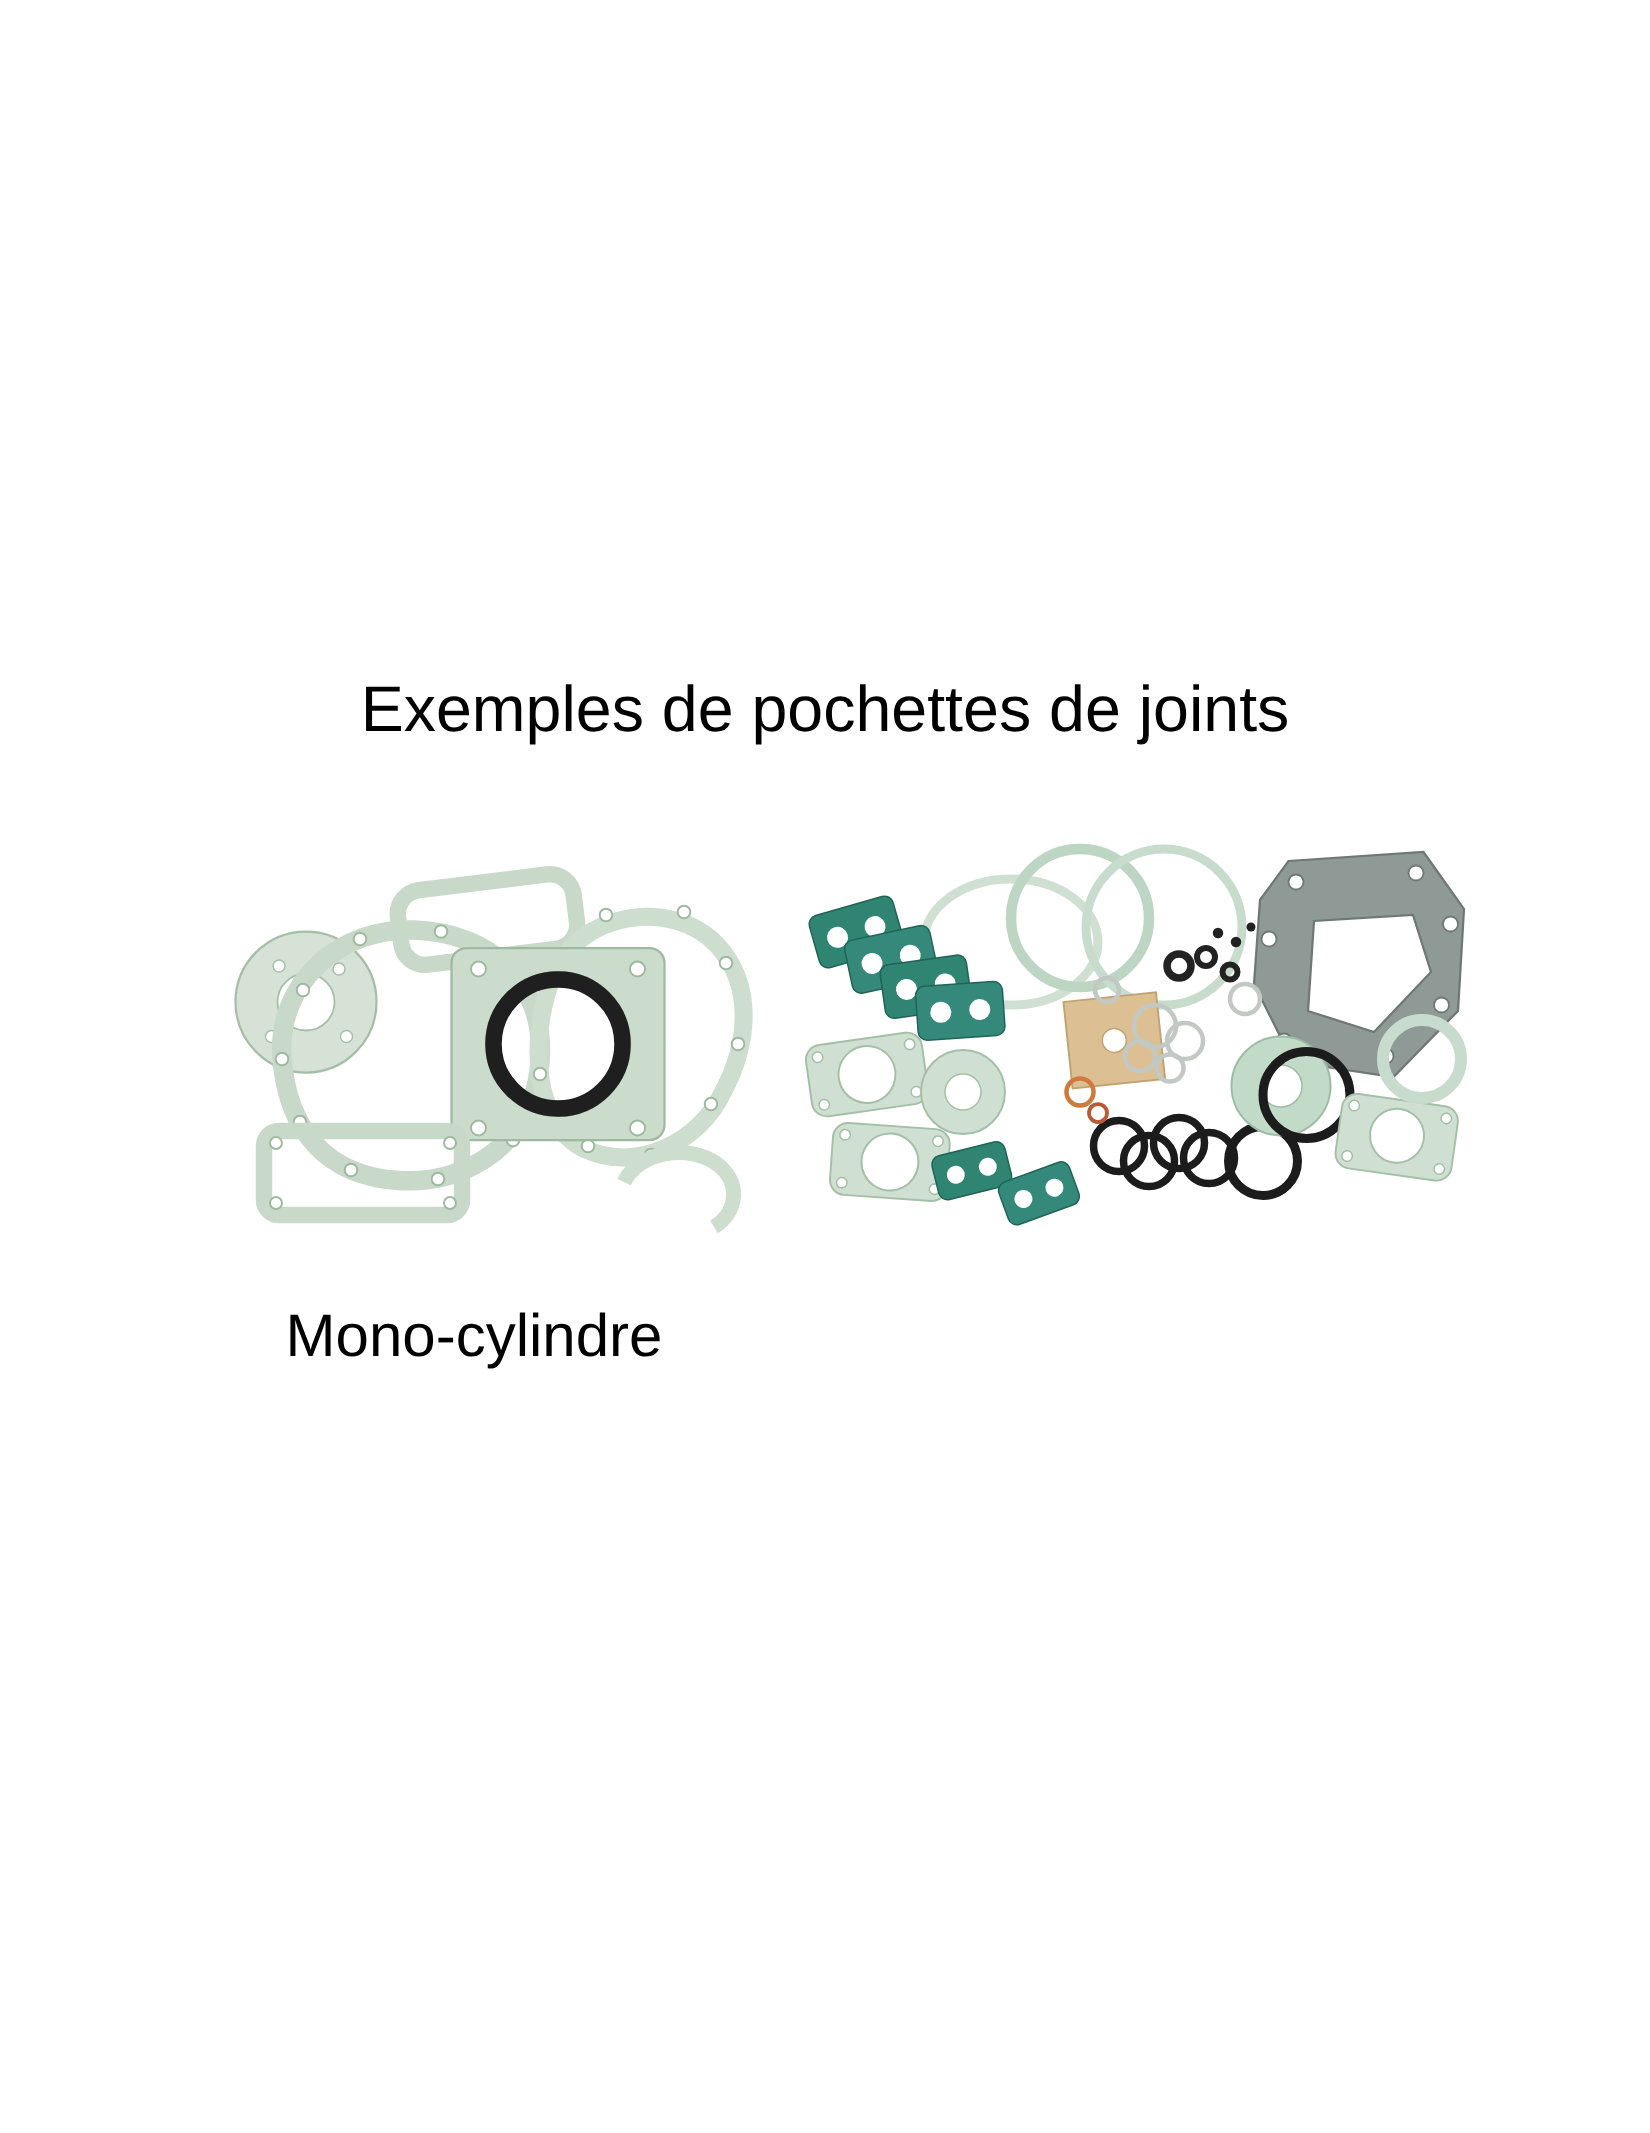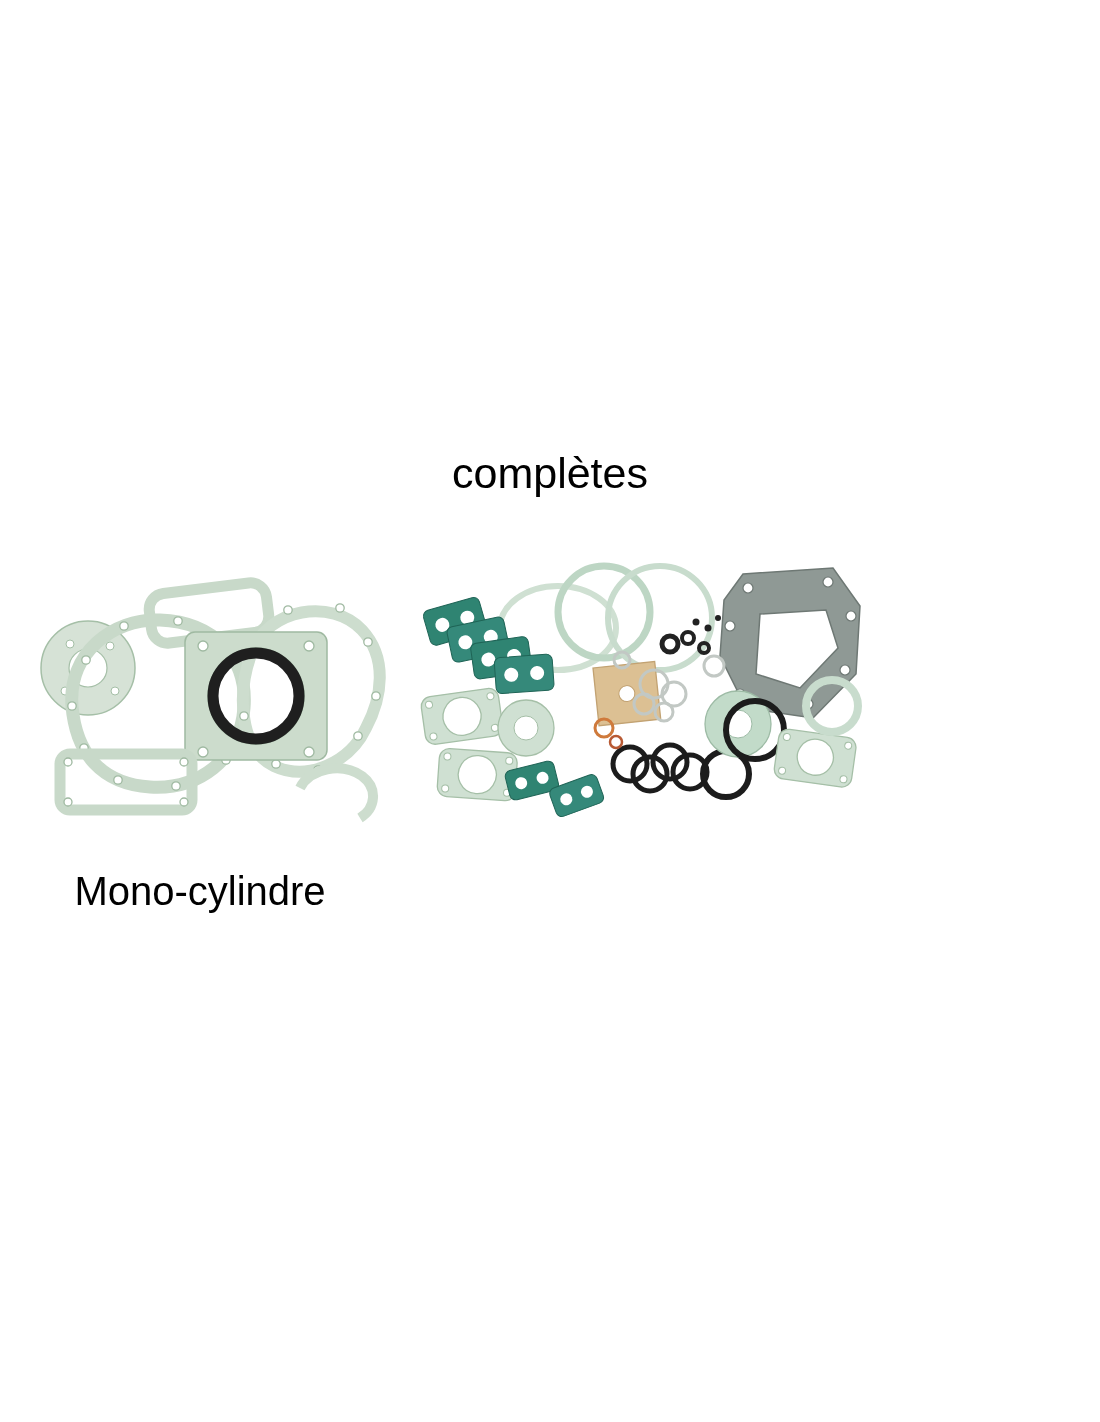--- a/index.html
+++ b/index.html
@@ -22,20 +22,21 @@
     font-weight: 400;
     line-height: 1.18;
   }
   .title .line { display: block; }
   .figures {
     position: absolute;
     top: 556px;
     left: 0;
     width: 100%;
     display: flex;
+    justify-content: center;
     align-items: flex-start;
     gap: 8px;
   }
   figure {
     display: flex;
     flex-direction: column;
     align-items: center;
   }
   figcaption {
     font-size: 40px;
@@ -43,21 +44,21 @@
     margin-top: 28px;
     white-space: nowrap;
   }
 </style>
 </head>
 <body>
 
 <div class="page">
 
   <h1 class="title">
-    <span class="line">complètes</span>
+    <span class="line">Exemples de pochettes de joints</span>
   </h1>
 
   <div class="figures">
 
     <figure>
       <svg width="400" height="285" viewBox="0 0 400 285" aria-hidden="true">
 
         <g>
           <circle cx="88" cy="112" r="47" fill="#d6e2d6" stroke="#a5bfa7" stroke-width="1.5"></circle>
           <circle cx="88" cy="112" r="19" fill="#ffffff" stroke="#a5bfa7" stroke-width="1.2"></circle>

